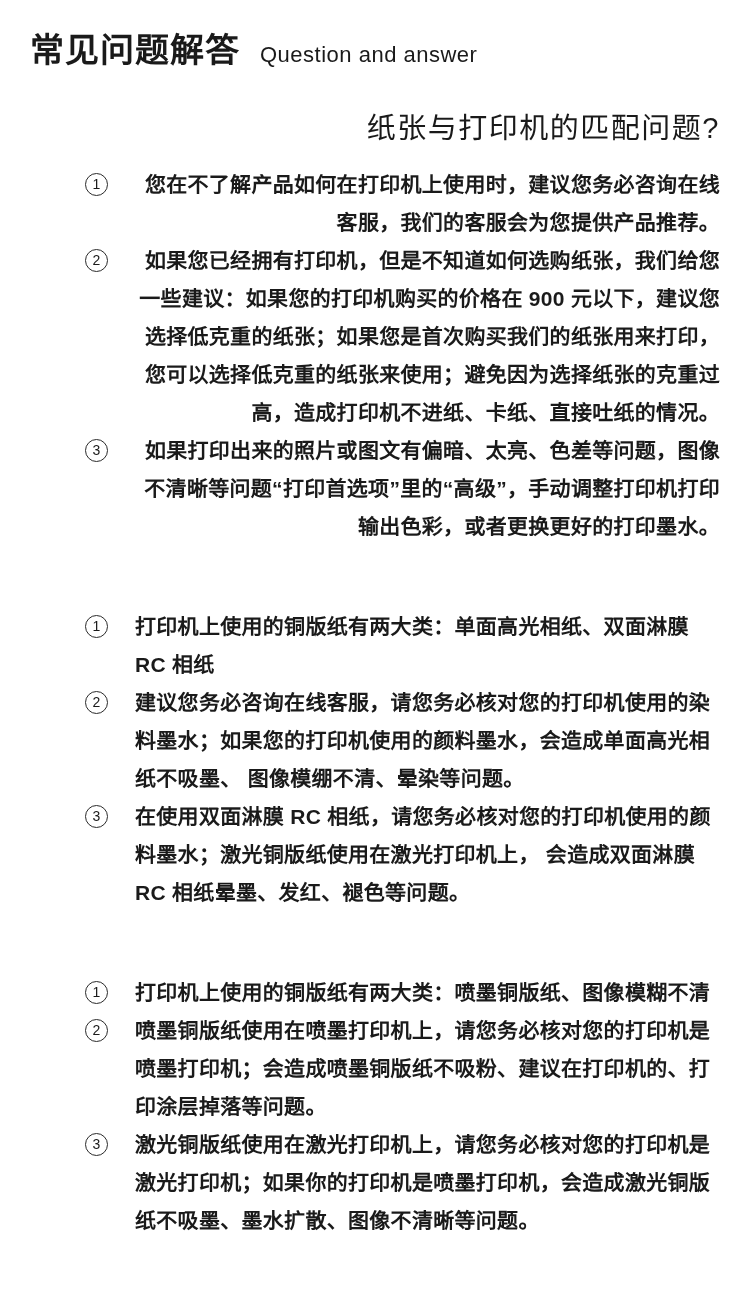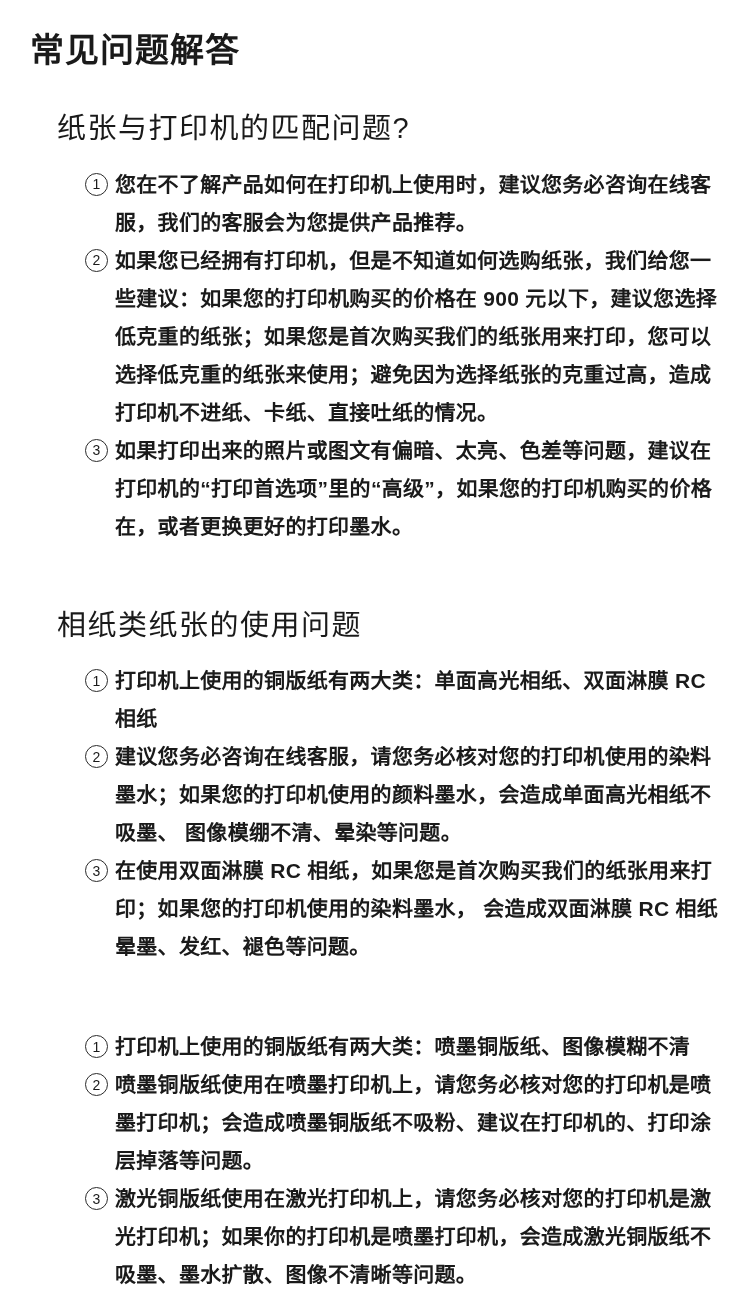--- a/index.html
+++ b/index.html
@@ -34,21 +34,21 @@
     letter-spacing: 1px;
     line-height: 1.2;
   }
   .title-en {
     font-size: 22px;
     font-weight: 400;
     letter-spacing: 0.5px;
   }
   
   .faq-section { margin-top: 62px; }
-  .faq-section.first { margin-top: 40px; }
+  .faq-section.first { margin-top: 40px; text-align: right; }
   h2.section-heading {
     margin: 0 0 20px 27px;
     font-size: 29px;
     font-weight: 500;
     letter-spacing: 1.5px;
     line-height: 1.2;
   }
   
   ol.faq-list {
     list-style: none;
@@ -74,65 +74,66 @@
     display: flex;
     align-items: center;
     justify-content: center;
     font-size: 14px;
     font-weight: 500;
     line-height: 1;
   }
   .item-text {
     flex: 1 1 auto;
     max-width: 607px;
+    margin-left: 20px;
   }
 </style>
 </head>
 <body>
 
 <div class="page">
 
   <header class="page-header">
     <h1 class="page-title">
       <span class="title-zh">常见问题解答</span>
+      <span class="title-en">Question and answer</span>
     </h1>
   </header>
 
   <section class="faq-section first">
     <h2 class="section-heading">纸张与打印机的匹配问题?</h2>
     <ol class="faq-list">
       <li class="faq-item">
         <span class="num-marker">1</span>
         <span class="item-text">您在不了解产品如何在打印机上使用时，建议您务必咨询在线客服，我们的客服会为您提供产品推荐。</span>
       </li>
       <li class="faq-item">
         <span class="num-marker">2</span>
         <span class="item-text">如果您已经拥有打印机，但是不知道如何选购纸张，我们给您一些建议：如果您的打印机购买的价格在 900 元以下，建议您选择低克重的纸张；如果您是首次购买我们的纸张用来打印，您可以选择低克重的纸张来使用；避免因为选择纸张的克重过高，造成打印机不进纸、卡纸、直接吐纸的情况。</span>
       </li>
       <li class="faq-item">
         <span class="num-marker">3</span>
-        <span class="item-text">如果打印出来的照片或图文有偏暗、太亮、色差等问题，建议在打印机的“打印首选项”里的“高级”，如果您的打印机购买的价格在，或者更换更好的打印墨水。</span>
+        <span class="item-text">如果打印出来的照片或图文有偏暗、太亮、色差等问题，图像不清晰等问题“打印首选项”里的“高级”，手动调整打印机打印输出色彩，或者更换更好的打印墨水。</span>
       </li>
     </ol>
   </section>
 
   <section class="faq-section">
-    <h2 class="section-heading">相纸类纸张的使用问题</h2>
     <ol class="faq-list">
       <li class="faq-item">
         <span class="num-marker">1</span>
         <span class="item-text">打印机上使用的铜版纸有两大类：单面高光相纸、双面淋膜 RC 相纸</span>
       </li>
       <li class="faq-item">
         <span class="num-marker">2</span>
         <span class="item-text">建议您务必咨询在线客服，请您务必核对您的打印机使用的染料墨水；如果您的打印机使用的颜料墨水，会造成单面高光相纸不吸墨、 图像模绷不清、晕染等问题。</span>
       </li>
       <li class="faq-item">
         <span class="num-marker">3</span>
-        <span class="item-text">在使用双面淋膜 RC 相纸，如果您是首次购买我们的纸张用来打印；如果您的打印机使用的染料墨水， 会造成双面淋膜 RC 相纸晕墨、发红、褪色等问题。</span>
+        <span class="item-text">在使用双面淋膜 RC 相纸，请您务必核对您的打印机使用的颜料墨水；激光铜版纸使用在激光打印机上， 会造成双面淋膜 RC 相纸晕墨、发红、褪色等问题。</span>
       </li>
     </ol>
   </section>
 
   <section class="faq-section">
     <ol class="faq-list">
       <li class="faq-item">
         <span class="num-marker">1</span>
         <span class="item-text">打印机上使用的铜版纸有两大类：喷墨铜版纸、图像模糊不清</span>
       </li>

